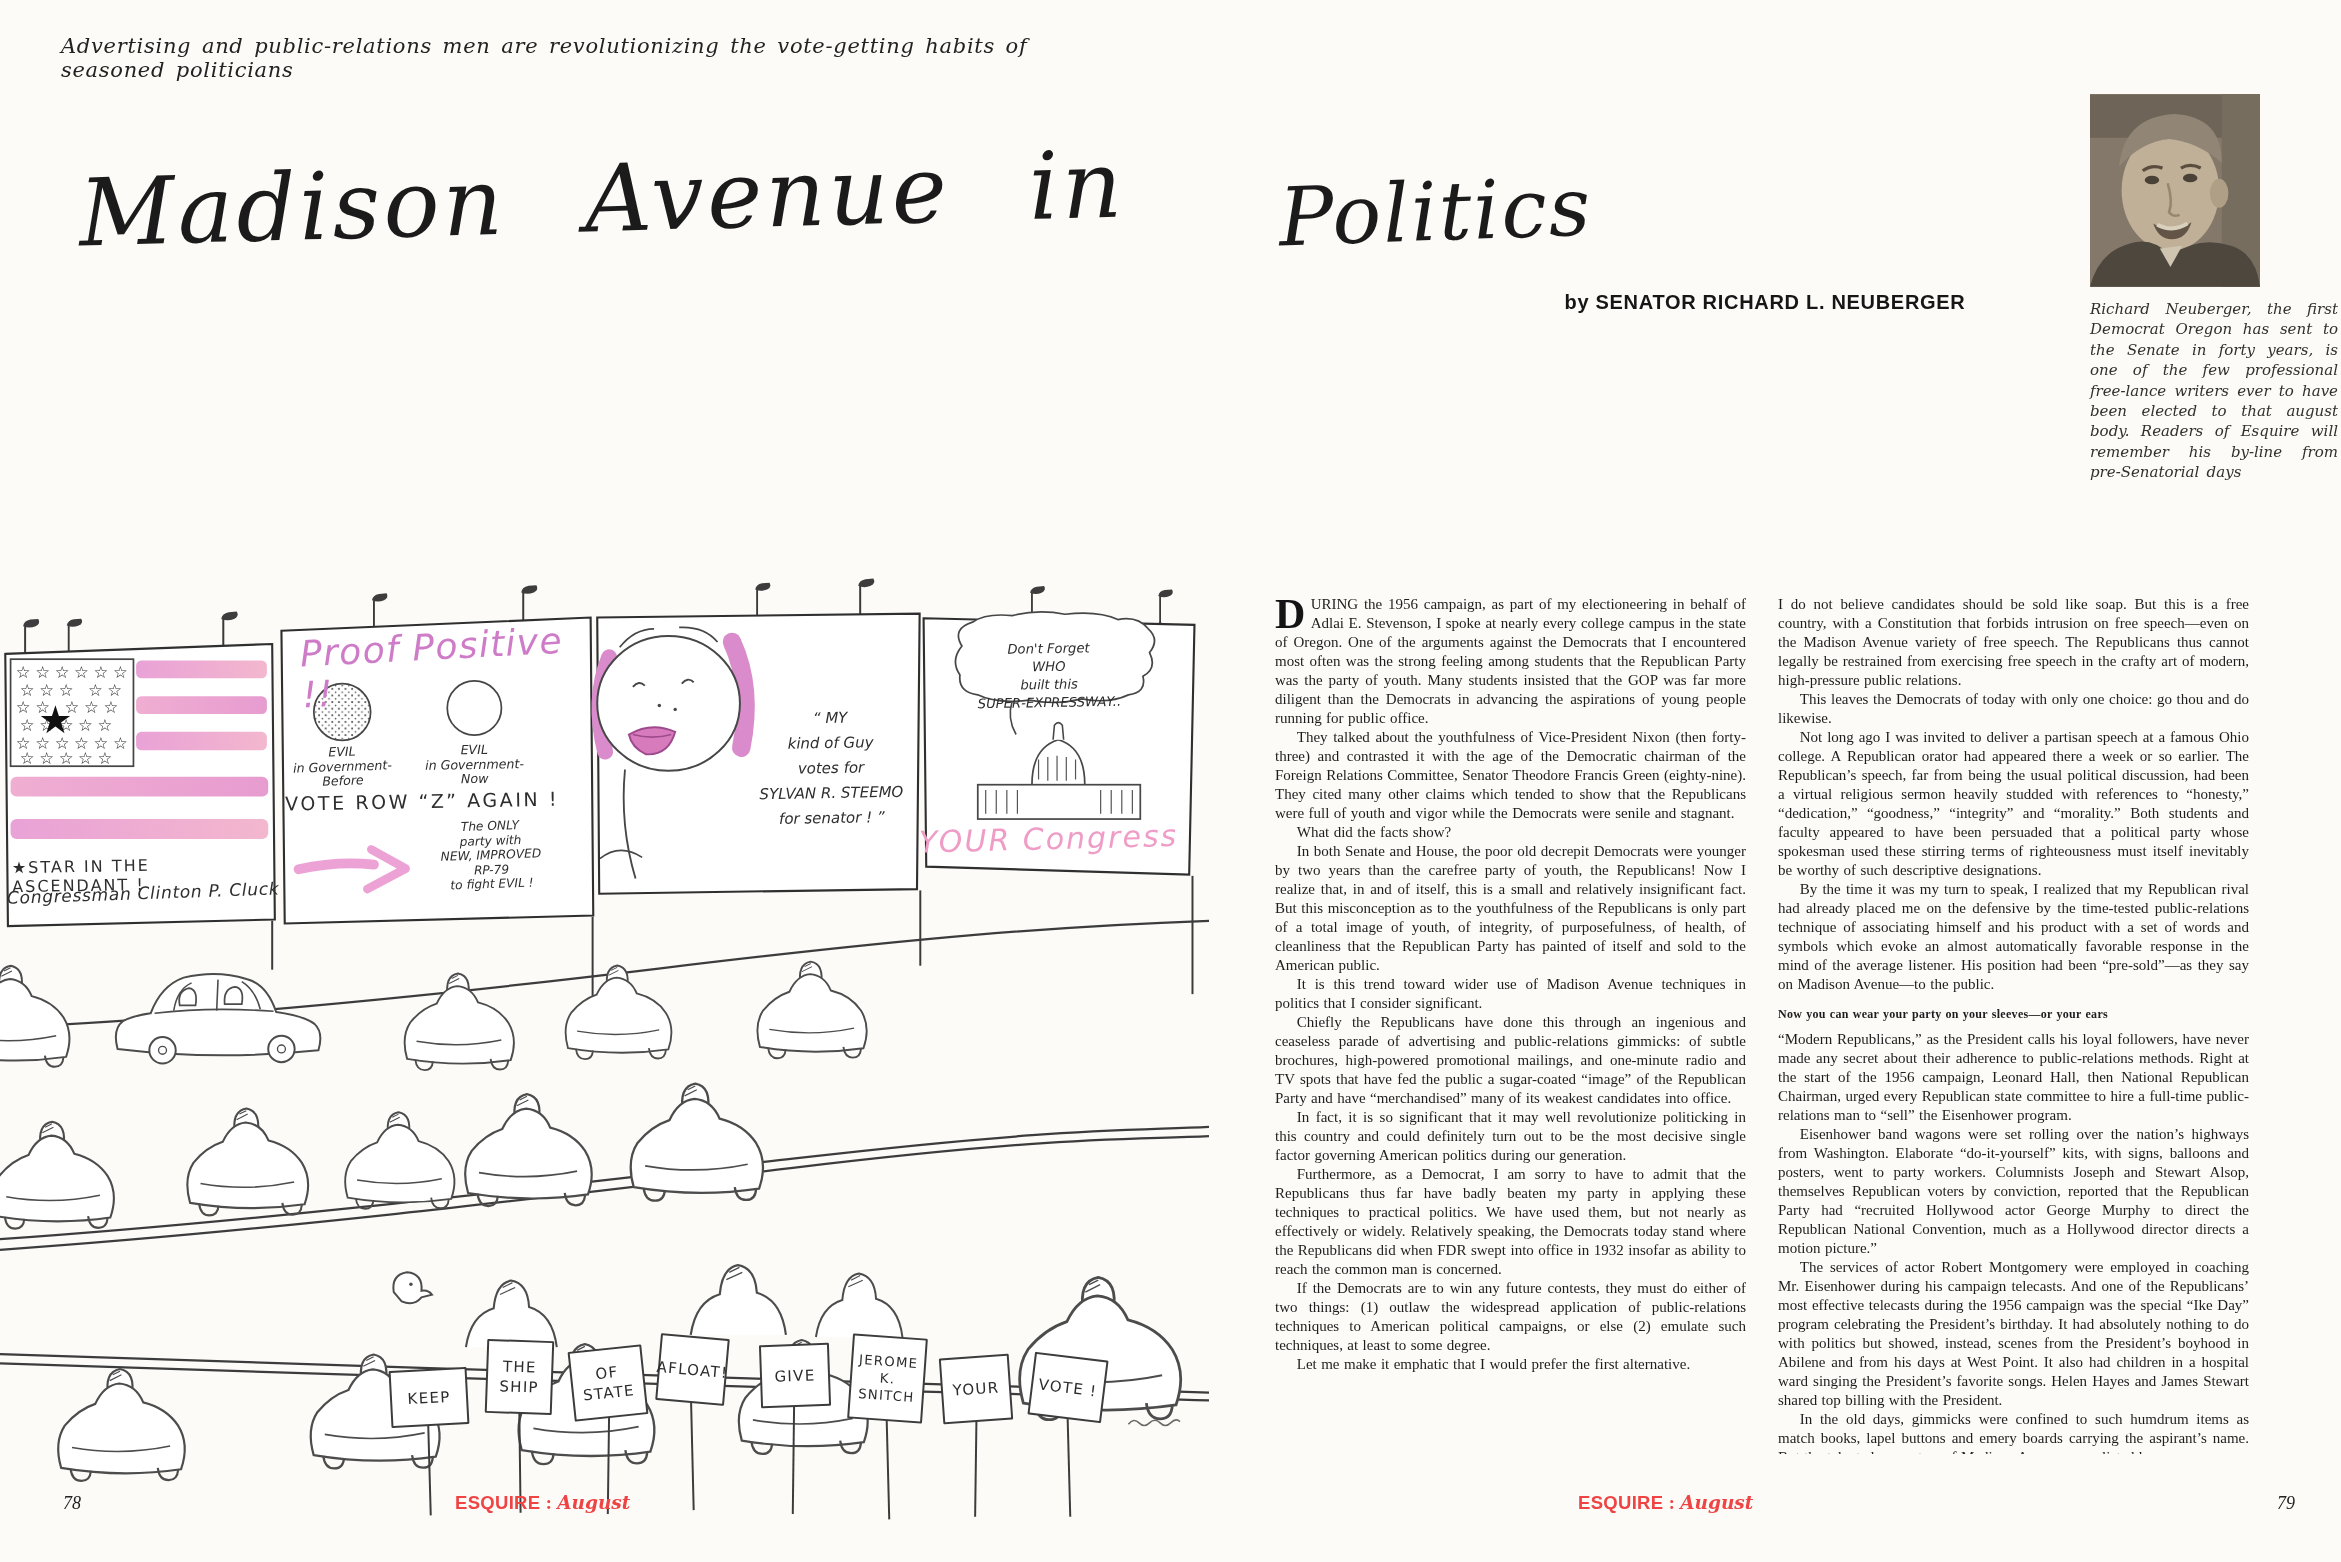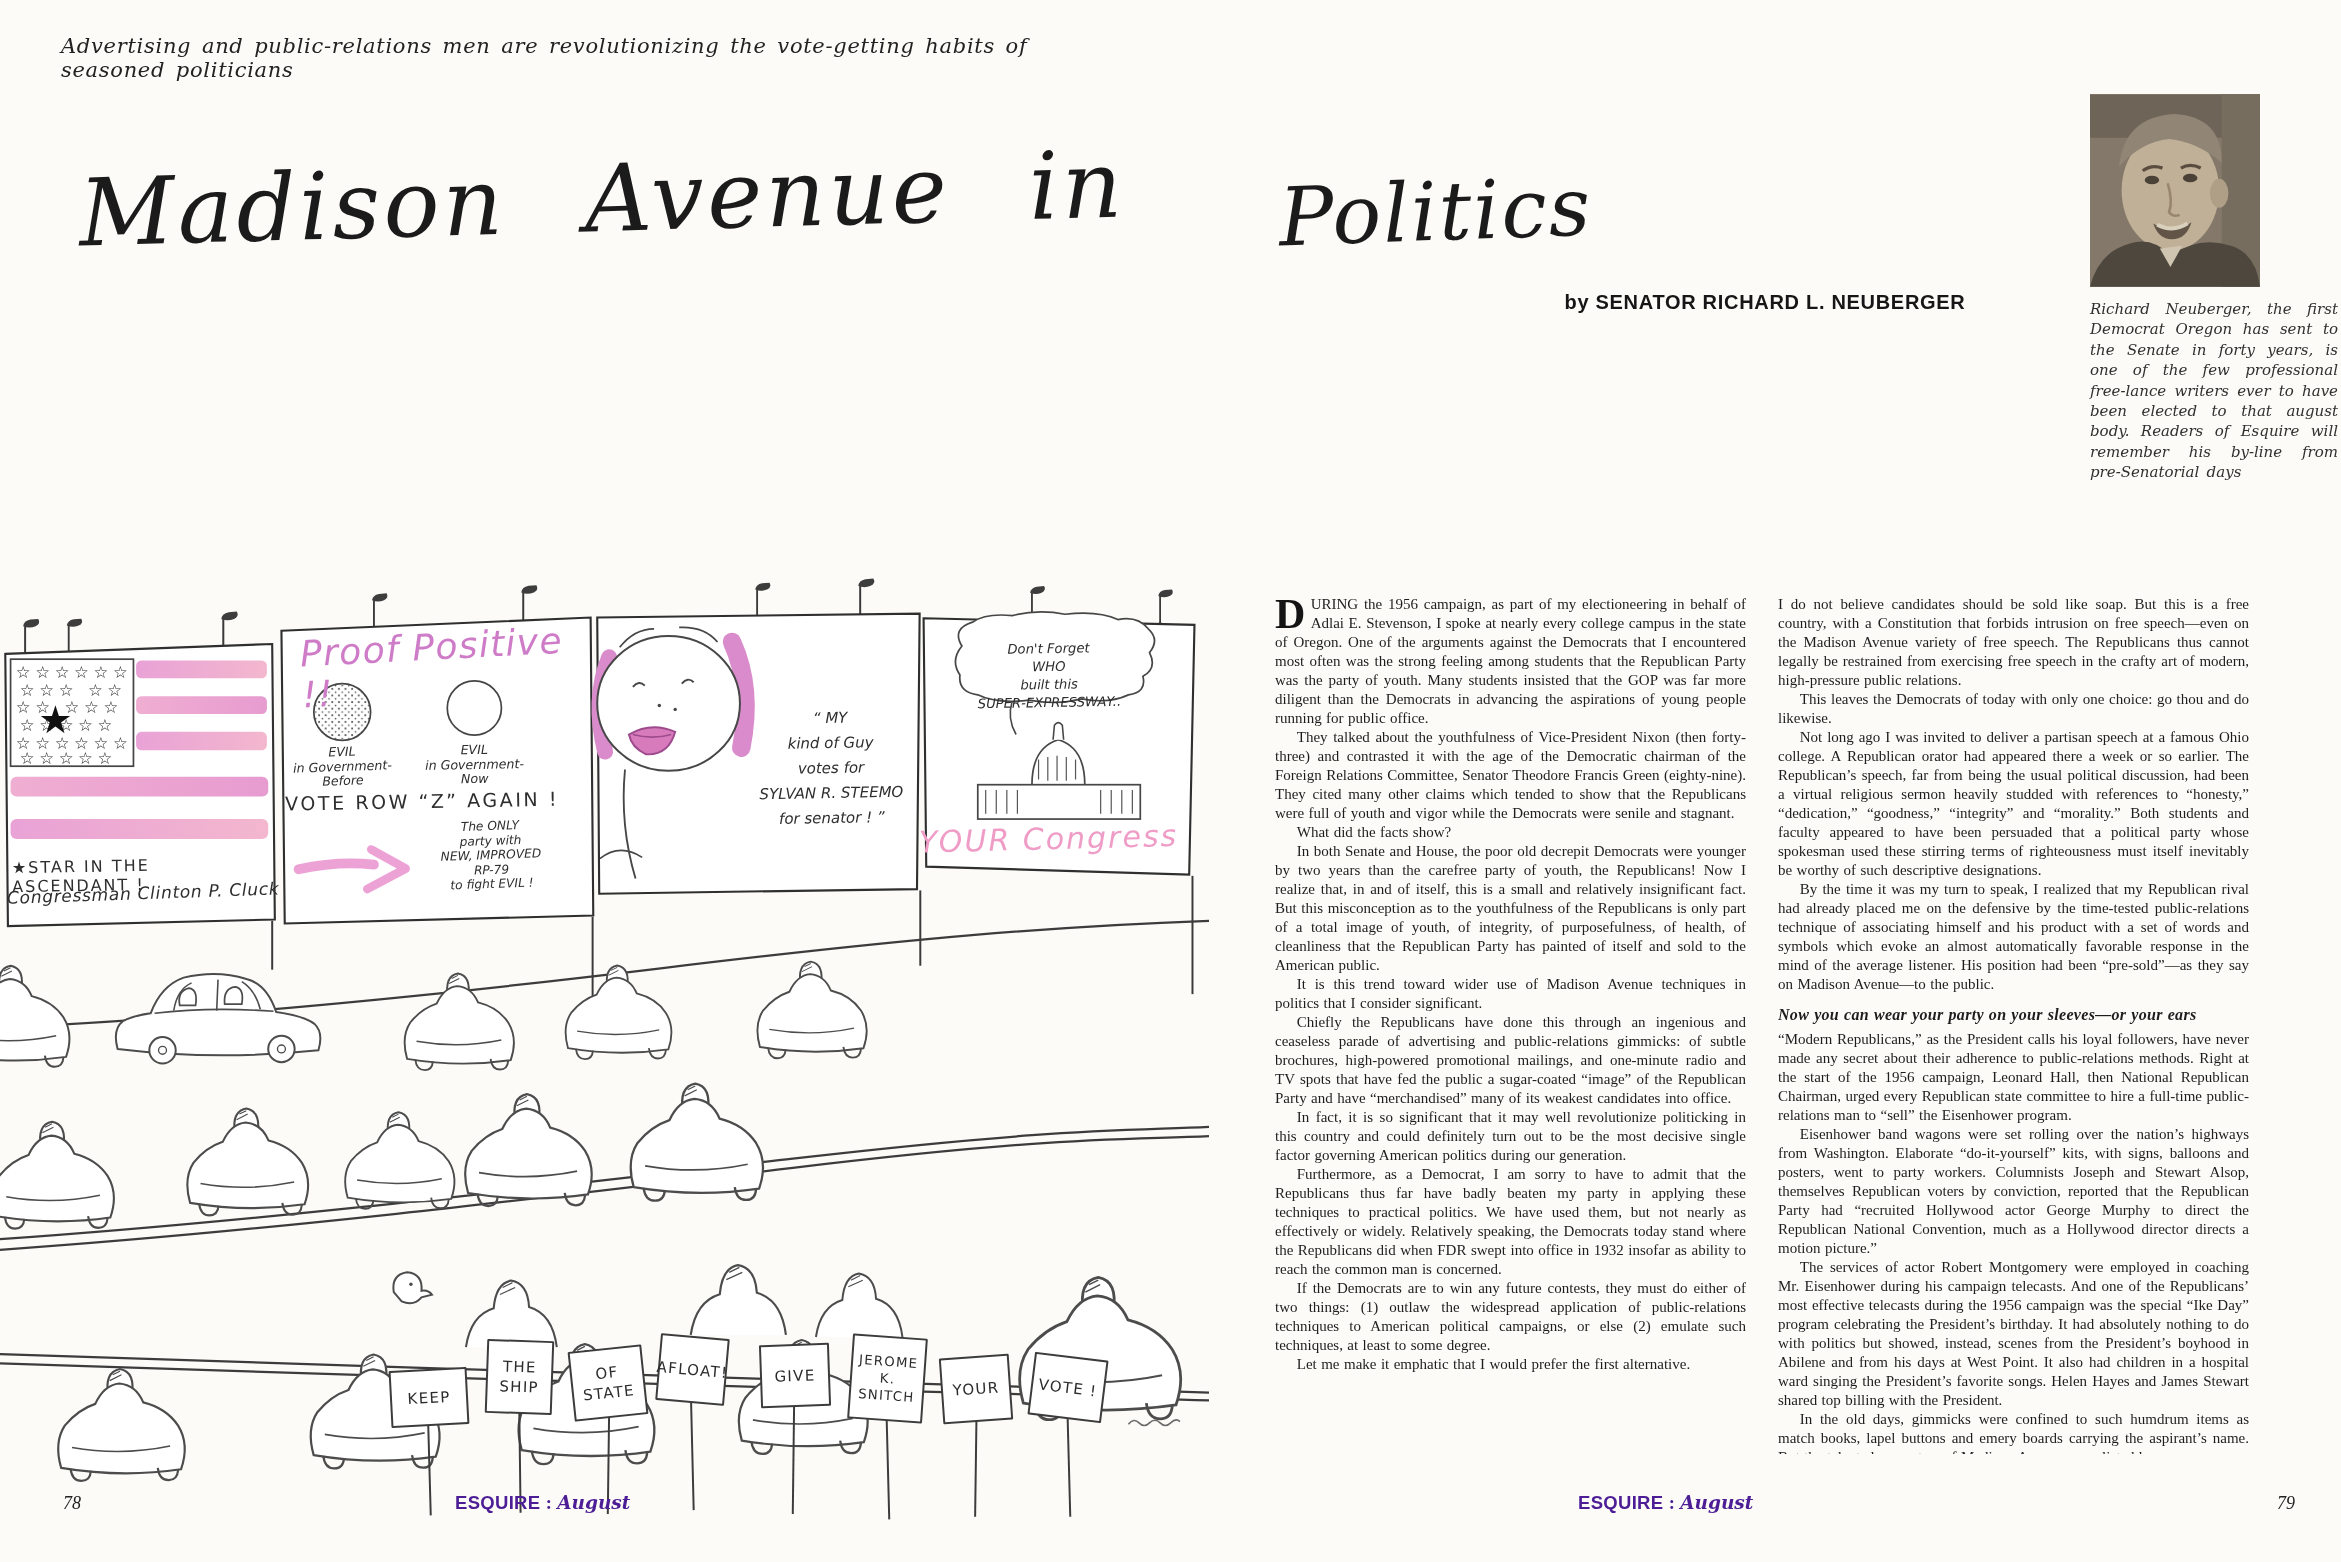--- a/index.html
+++ b/index.html
@@ -25,28 +25,28 @@
 
   
   .col{position:absolute;top:595px;width:471px;font-size:15px;line-height:19px;
        text-align:justify;word-spacing:0.7px;overflow:hidden;}
   .col-1{left:1275px;height:892px;}
   .col-2{left:1778px;height:859px;}
   .col p{margin:0;text-indent:1.45em;}
   .col p.first{text-indent:0;}
   .dropcap{float:left;font-family:"Liberation Serif",serif;font-weight:bold;font-size:42px;
            line-height:33px;padding:2.6px 5.3px 0 0;color:#141414;}
-  .subhead{font-family:"Liberation Serif",serif;font-weight:bold;font-style:italic;
-           font-size:16px;margin:10.6px 0 6.6px 0;text-indent:0;letter-spacing:0.3px;}
+  .subhead{font-family:"Liberation Serif",serif;font-weight:bold;
+           font-size:12px;margin:10.6px 0 6.6px 0;text-indent:0;letter-spacing:0.3px;}
 
   
   .footer-num{position:absolute;top:1493px;font-size:18px;font-style:italic;color:#222;}
   .fn-left{left:63px;font-family:Liberation Serif, serif;}
   .fn-right{left:2277px;}
-  .footer-mag{position:absolute;top:1492px;font-size:18.5px;color:#4c1d95;white-space:nowrap;text-align:right;}
+  .footer-mag{position:absolute;top:1492px;font-size:18.5px;color:#ef4444;white-space:nowrap;text-align:right;}
   .fm-left{left:455px;}
   .fm-right{left:1578px;}
   .footer-mag .fm-name{font-family:"Liberation Sans",sans-serif;font-weight:bold;letter-spacing:0.3px;}
   .footer-mag .fm-sep{font-weight:bold;margin:0 5.3px;}
   .footer-mag .fm-month{font-family:"DejaVu Serif",serif;font-weight:bold;font-style:italic;}
 
   
   .hw{position:absolute;font-family:"DejaVu Sans",sans-serif;color:#2e2e2e;}
   .pre{white-space:pre-line;}
   .bb1-cap1{left:12px;top:856px;width:258px;font-size:16px;letter-spacing:2px;transform:rotate(-1deg);}

